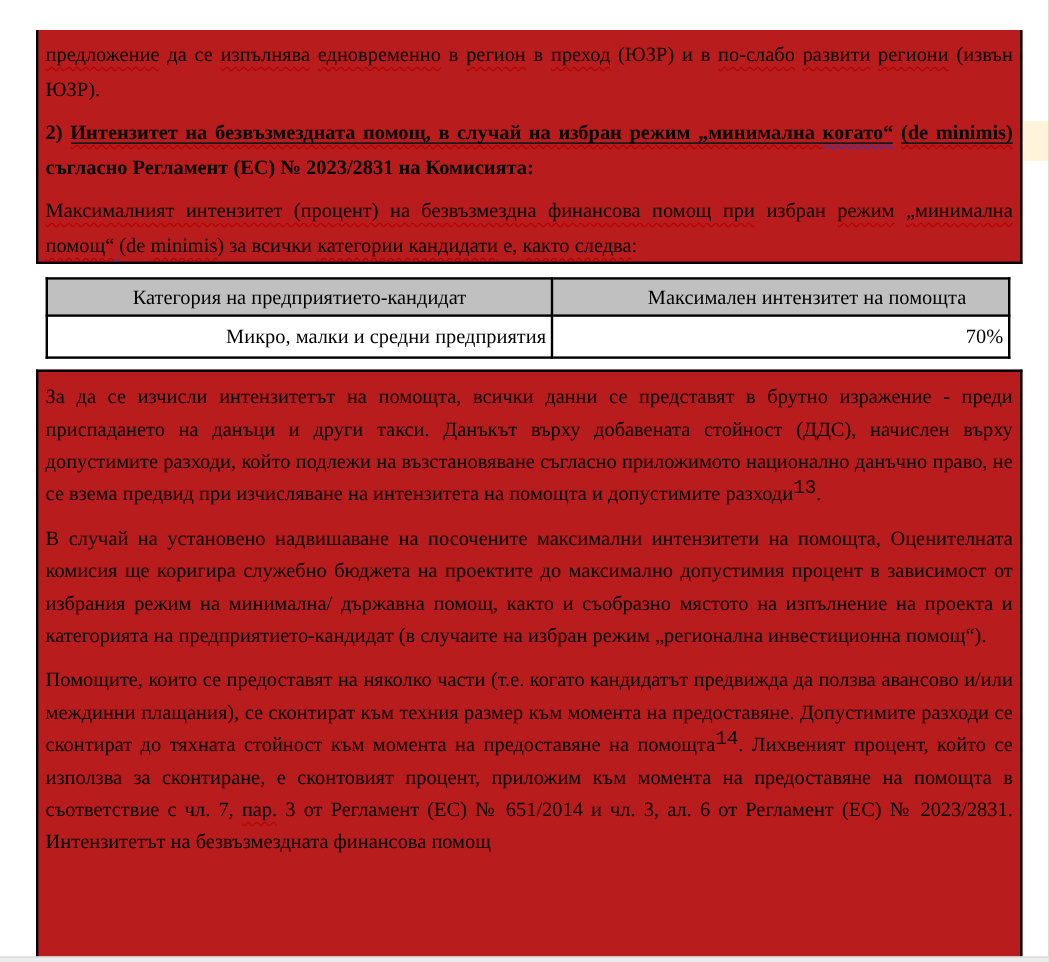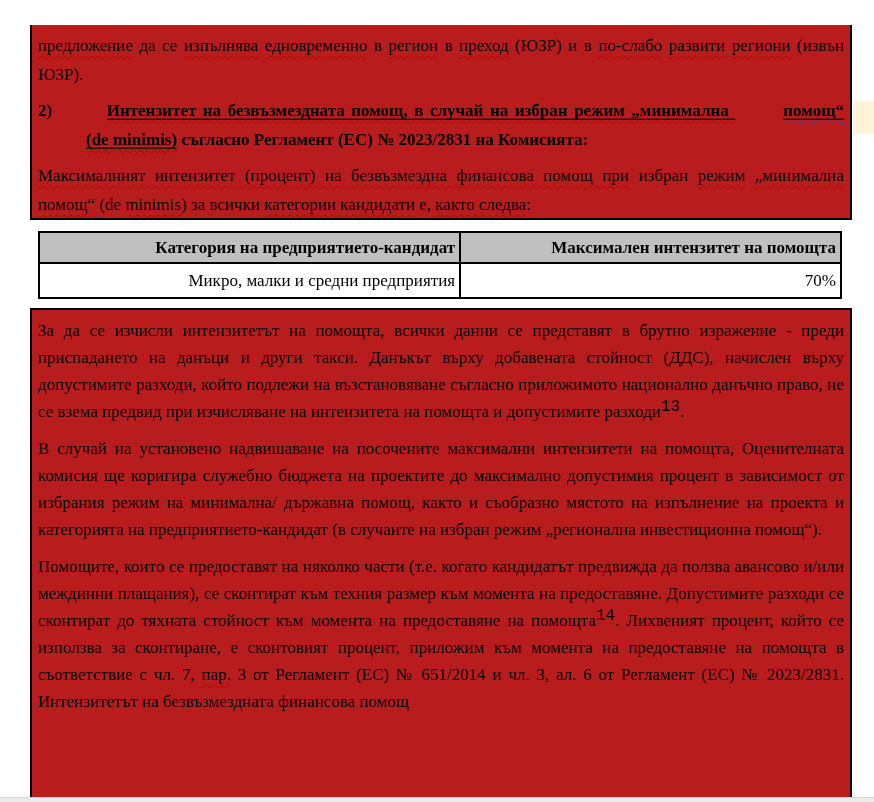--- a/index.html
+++ b/index.html
@@ -29,21 +29,21 @@
     left: 30px; top: 308px;
     width: 822px; height: 500px;
     border-bottom: none;
     padding: 7px 6px 0 6px;
     font-size: 17px; line-height: 27px;
     overflow: hidden;
   }
   .box p { margin: 0 0 7px 0; text-align: justify; }
   .box2 p { margin: 0 0 10px 0; }
   .b   { font-weight: bold; }
-  .u   { box-shadow: inset 0 -1.5px 0 #1a1a1a; margin-left: 48px; }
+  .u   { box-shadow: inset 0 -1.5px 0 #1a1a1a; }
   .sp  { text-decoration-line: underline; text-decoration-style: wavy;
          text-decoration-color: #b40000; text-decoration-thickness: 1px;
          text-underline-offset: 4px; text-decoration-skip-ink: none; }
   .gr  { text-decoration-line: underline; text-decoration-style: wavy;
          text-decoration-color: #2b3cc4; text-decoration-thickness: 1px;
          text-underline-offset: 4px; text-decoration-skip-ink: none; }
   .sup { font-size: 16px; vertical-align: 6px; line-height: 0; font-family: Liberation Mono, monospace; }
   table.aid-table {
     position: absolute;
     left: 38px; top: 231px;
@@ -53,22 +53,21 @@
   }
   table.aid-table th, table.aid-table td {
     border: 2px solid #000000;
     text-align: center;
     vertical-align: middle;
     font-size: 17px;
     padding: 0 4px;
   }
   table.aid-table th {
     height: 29px;
-    font-weight: bold;
-    text-align: right;
+    font-weight: normal;
   }
   table.aid-table td { height: 33px; text-align: right; }
   table.aid-table col.c1 { width: 52.5%; }
   table.aid-table col.c2 { width: 47.5%; }
   .comment-mark {
     position: absolute;
     left: 853px; top: 101px;
     width: 21px; height: 33px;
     background: rgba(255, 214, 130, 0.30);
   }
@@ -81,21 +80,21 @@
     box-sizing: border-box;
   }
 </style>
 </head>
 <body>
 
 <div>
 
   <div class="box box1">
     <p><span class="sp">предложение</span><span> да се </span><span class="sp">изпълнява</span><span> </span><span class="sp">едновременно</span><span> в </span><span class="sp">регион</span><span> в </span><span class="sp">преход</span><span> (ЮЗР) и в </span><span class="sp">по-слабо</span><span> </span><span class="sp">развити</span><span> </span><span class="sp">региони</span><span> (извън ЮЗР).</span></p>
-    <p><span class="b">2) </span><span class="b u sp">Интензитет на безвъзмездната помощ, в случай на избран режим „минимална </span><span class="b u gr">помощ“</span><span class="b"> </span><span class="b u sp">(de minimis)</span><span class="b"> съгласно Регламент (ЕС) № 2023/2831 на Комисията:</span></p>
+    <p><span class="b">2) </span><span class="b u sp">Интензитет на безвъзмездната помощ, в случай на избран режим „минимална </span><span class="b u gr">когато“</span><span class="b"> </span><span class="b u sp">(de minimis)</span><span class="b"> съгласно Регламент (ЕС) № 2023/2831 на Комисията:</span></p>
     <p><span class="sp">Максималният интензитет (процент) на безвъзмездна финансова помощ при</span><span> избран </span><span class="sp">режим</span><span> </span><span class="sp">„минимална помощ“</span><span class="gr">&nbsp;</span><span>(de </span><span class="sp">minimis</span><span>) за всички </span><span class="sp">категории кандидати</span><span> е, </span><span class="sp">както следва</span><span>:</span></p>
   </div>
 
   <div class="comment-mark"></div>
 
   <table class="aid-table">
     <colgroup>
         <col class="c1">
         <col class="c2">
       </colgroup>

